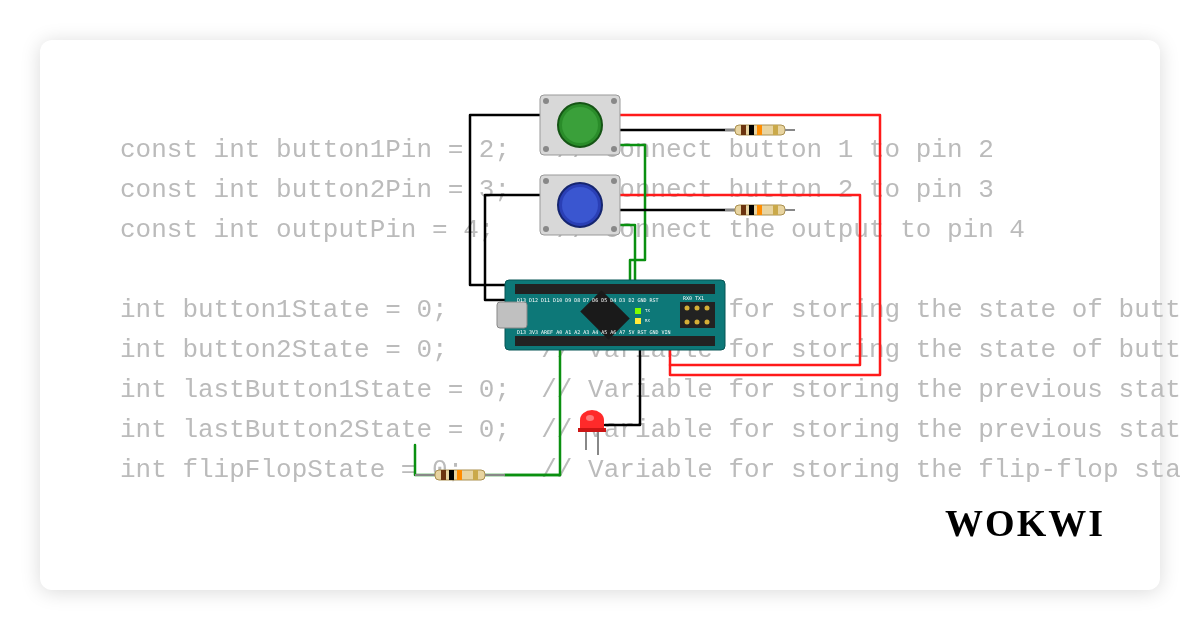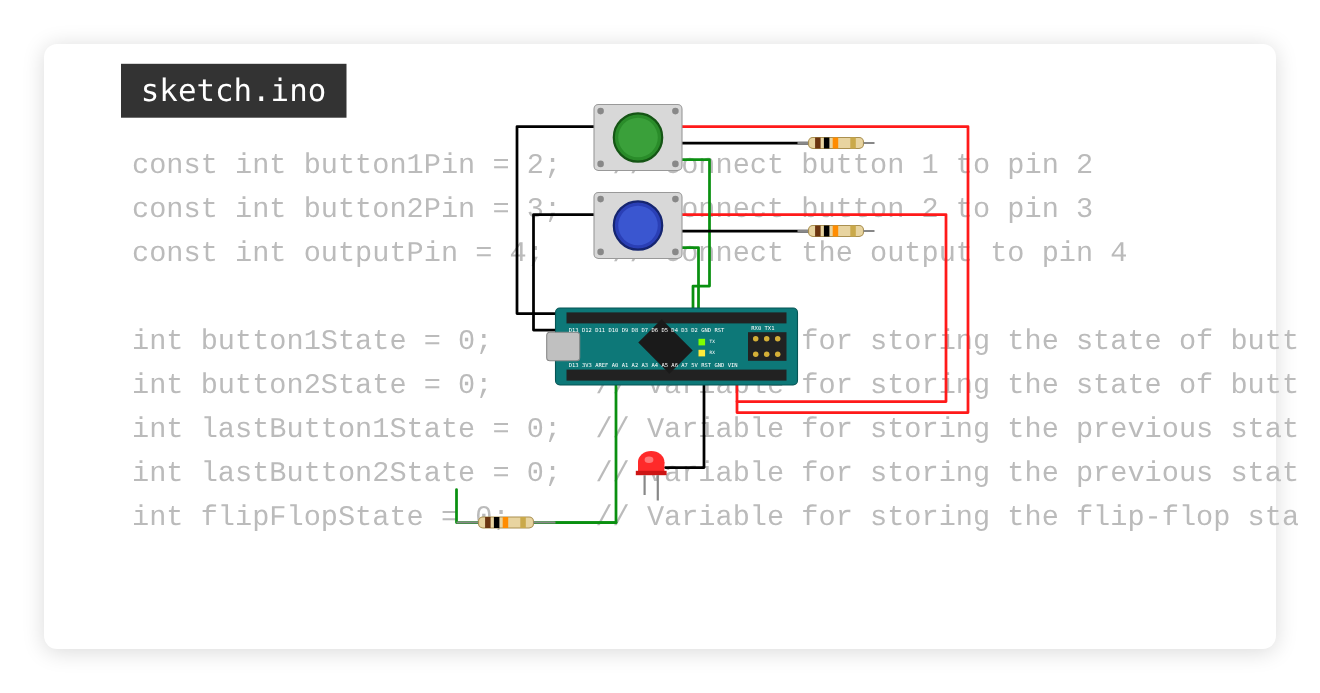--- a/index.html
+++ b/index.html
@@ -65,21 +65,20 @@
     color: #000;
     z-index: 10;
   }
   .wire { fill: none; stroke-linecap: round; stroke-linejoin: round; }
 </style>
 </head>
 <body>
 
 <div class="card">
 
-  <div class="tab">sketch.ino</div>
 
   <div class="code" id="code-host"><div class="code-line">const int button1Pin = 2;   // Connect button 1 to pin 2</div><div class="code-line">const int button2Pin = 3;   // Connect button 2 to pin 3</div><div class="code-line">const int outputPin = 4;    // Connect the output to pin 4</div><div class="code-line"></div><div class="code-line">int button1State = 0;      // Variable for storing the state of button 1</div><div class="code-line">int button2State = 0;      // Variable for storing the state of button 2</div><div class="code-line">int lastButton1State = 0;  // Variable for storing the previous state of bu</div><div class="code-line">int lastButton2State = 0;  // Variable for storing the previous state of bu</div><div class="code-line">int flipFlopState = 0;     // Variable for storing the flip-flop state</div></div>
 
   <svg class="circuit" viewBox="0 0 600 430">
 
     <g>
 
       <path class="wire" stroke="#ff1a1a" stroke-width="2.5" d="M 280 30 L 540 30 L 540 290 L 330 290 L 330 265"></path>
 
       <path class="wire" stroke="#ff1a1a" stroke-width="2.5" d="M 280 110 L 520 110 L 520 280 L 330 280"></path>
@@ -185,13 +184,14 @@
       <rect x="0" y="0" width="50" height="10" rx="4" fill="#e8d4a0" stroke="#aa9050"></rect>
       <rect x="6" y="0" width="5" height="10" fill="#6b3410"></rect>
       <rect x="14" y="0" width="5" height="10" fill="#000"></rect>
       <rect x="22" y="0" width="5" height="10" fill="#ff8c00"></rect>
       <rect x="38" y="0" width="5" height="10" fill="#caa94a"></rect>
       <line x1="50" y1="5" x2="70" y2="5" stroke="#888" stroke-width="2"></line>
     </g>
 
   </svg>
 
+  <div class="logo">WOKWI</div>
 </div>
 
 </body></html>

